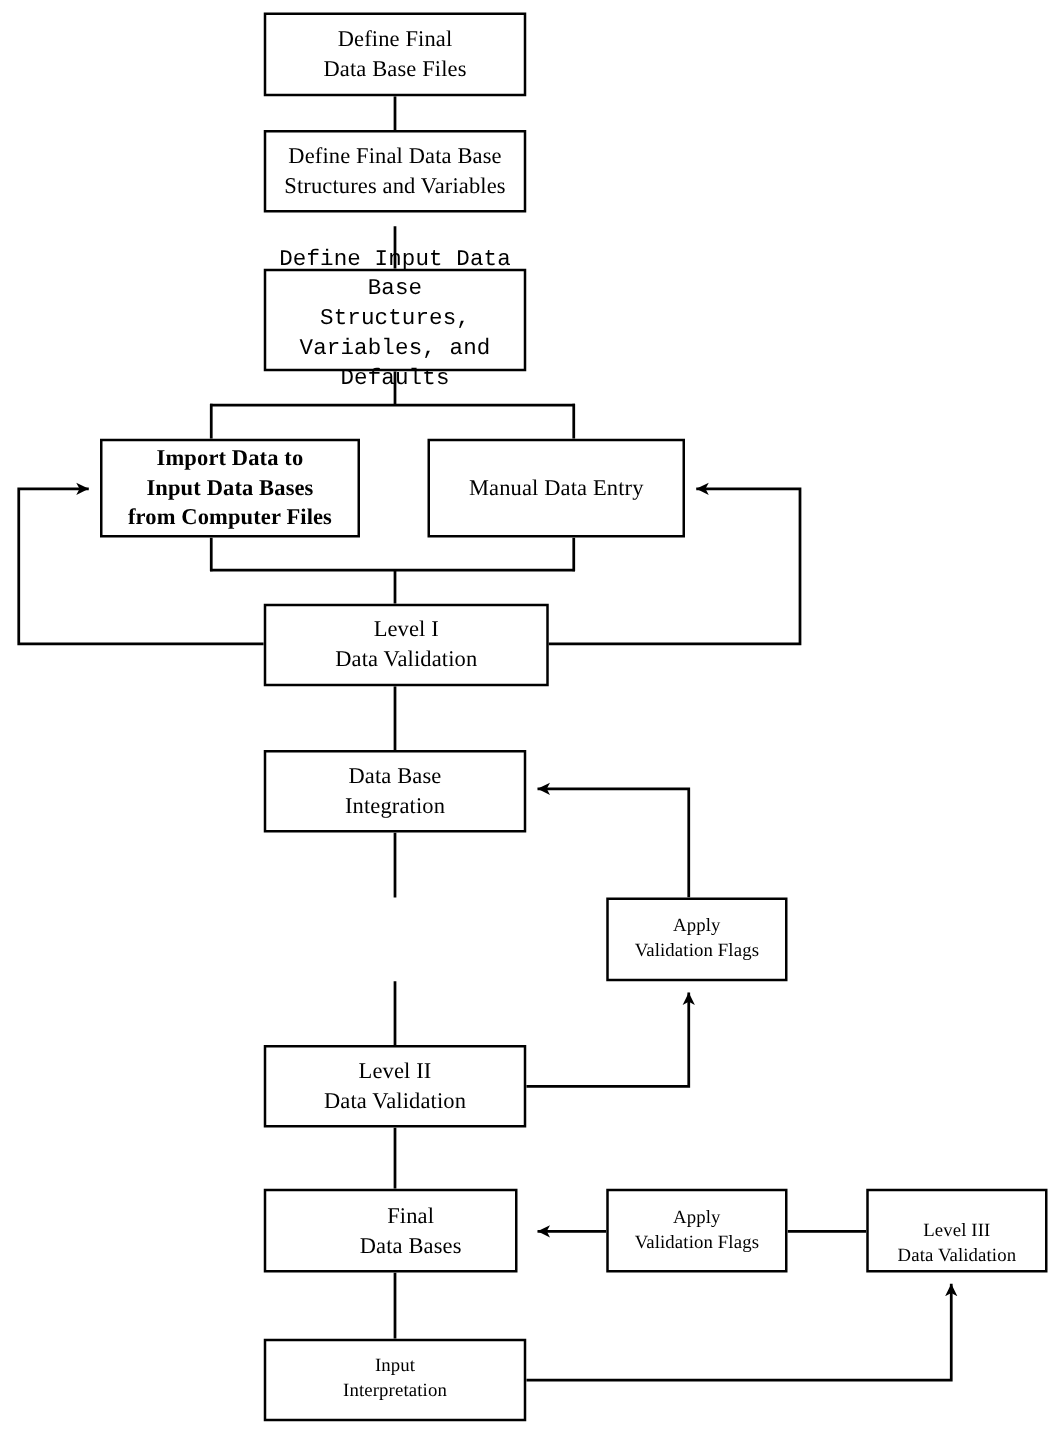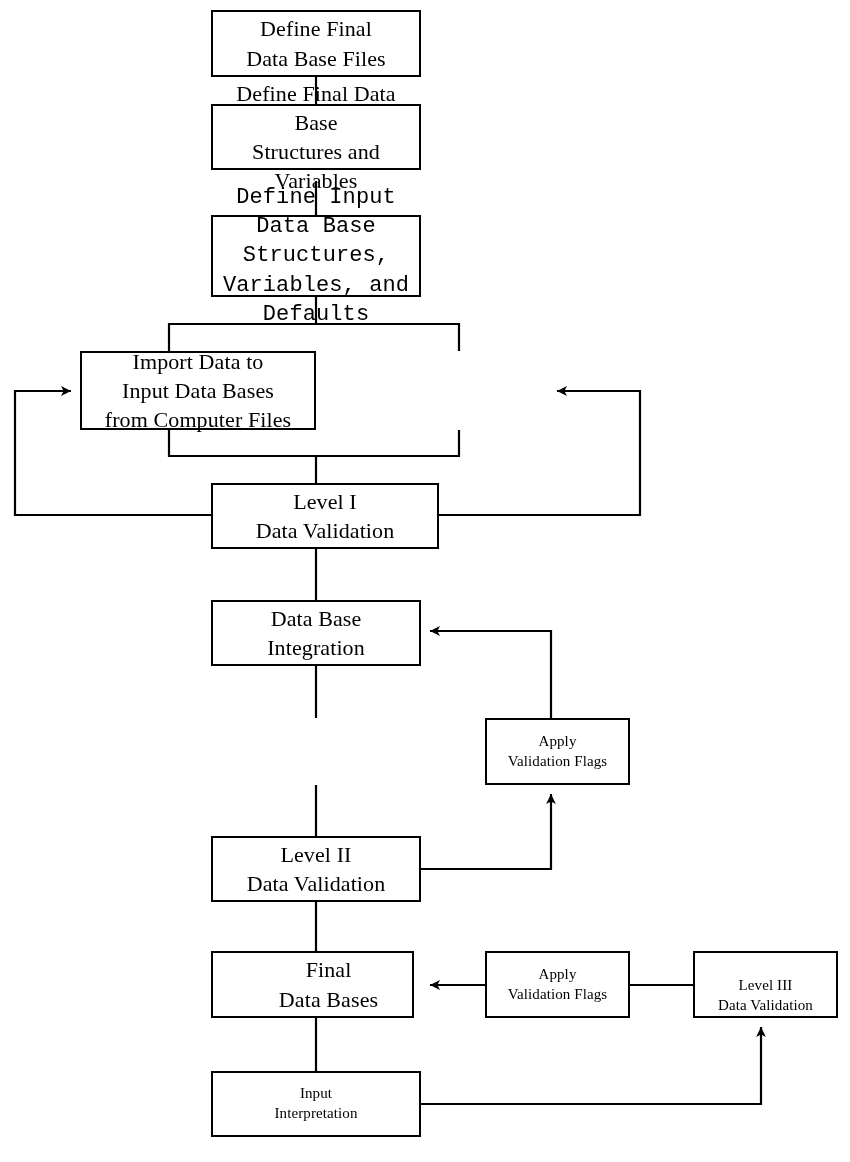--- a/index.html
+++ b/index.html
@@ -32,21 +32,21 @@
     border: 2px solid #000000;
     background: #ffffff;
     display: flex;
     align-items: center;
     justify-content: center;
     text-align: center;
     z-index: 2;
   }
   .node .label {
     display: block;
-    font-size: 22px;
+    font-size: 18px;
     line-height: 1.32;
     color: #000000;
     letter-spacing: 0.1px;
     white-space: pre-line;
     padding: 0 6px;
   }
   .node.small .label {
     font-size: 15px;
   }
 </style>
@@ -120,26 +120,29 @@
     <span class="label">Define Final Data Base
 Structures and Variables</span>
   </div>
 
   <div class="node" style="left:211px; top:215px; width:210px; height:82px;font-family:Liberation Mono, monospace;">
     <span class="label">Define Input Data Base
 Structures, Variables, and
 Defaults</span>
   </div>
 
-  <div class="node" style="left:80px; top:351px; width:236px; height:79px;">
+  <div class="node" style="left:80px; top:351px; width:208px; height:79px;font-weight:bold;">
     <span class="label">Import Data to
 Input Data Bases
 from Computer Files</span>
   </div>
 
+  <div class="node" style="left:342px; top:351px; width:206px; height:79px;">
+    <span class="label">Manual Data Entry</span>
+  </div>
 
   <div class="node" style="left:211px; top:483px; width:228px; height:66px;">
     <span class="label">Level I
 Data Validation</span>
   </div>
 
   <div class="node" style="left:211px; top:600px; width:210px; height:66px;">
     <span class="label">Data Base
 Integration</span>
   </div>

